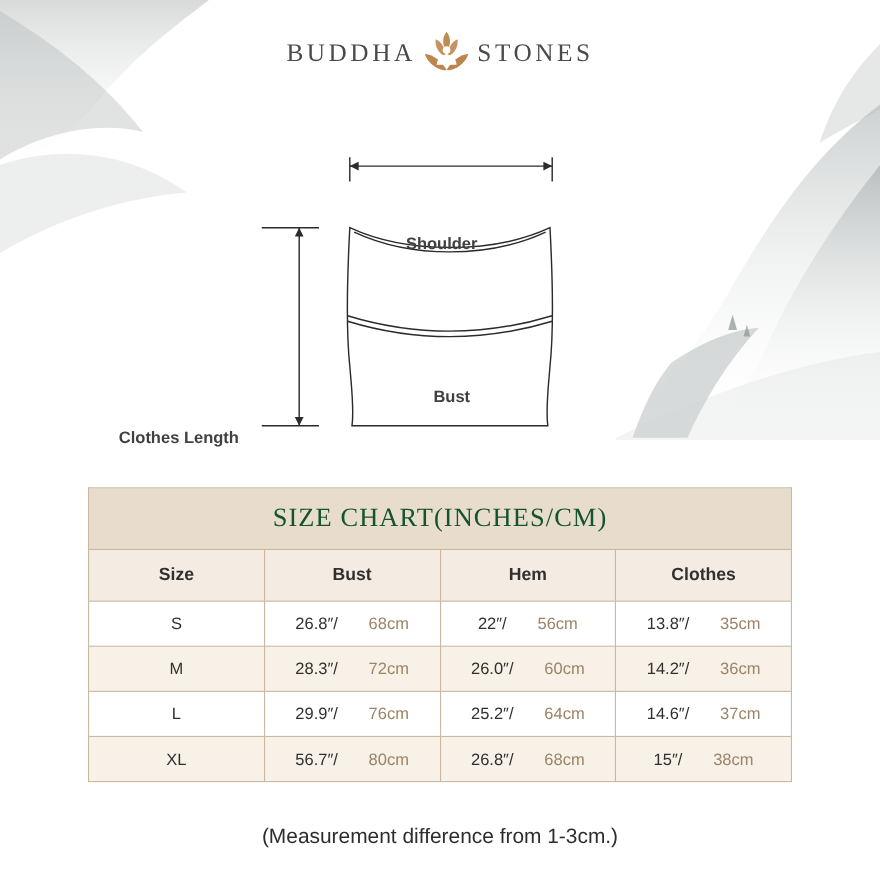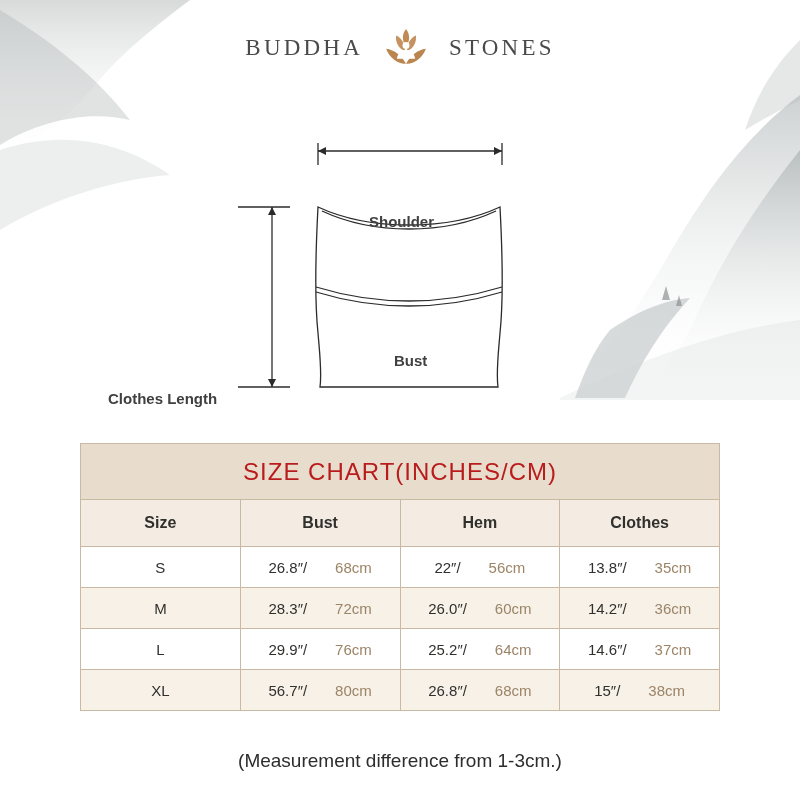--- a/index.html
+++ b/index.html
@@ -26,21 +26,21 @@
 
   
   .brand {
     position: absolute;
     top: 24px;
     left: 0;
     width: 100%;
     display: flex;
     align-items: center;
     justify-content: center;
-    gap: 16px;
+    gap: 1px;
     z-index: 3;
   }
   .brand-word {
     font-family: "Liberation Serif", serif;
     font-size: 23px;
     letter-spacing: 3.2px;
     color: #4a4a4a;
     font-weight: 400;
   }
   .brand-logo {
@@ -79,24 +79,24 @@
     border-collapse: collapse;
     table-layout: fixed;
   }
   .chart-title-bar {
     background: #e8ddcd;
     height: 53px;
     text-align: center;
     vertical-align: middle;
   }
   .chart-title {
-    font-family: Liberation Sans, sans-serif;
+    font-family: Liberation Serif, serif;
     font-size: 24px;
     letter-spacing: 1px;
-    color: #b91c1c;
+    color: #14532d;
     margin-top: 48px;
   }
   .chart th, .chart td {
     border: 1px solid #c9b9a3;
     text-align: center;
     font-size: 15px;
     color: #30302e;
   }
   .chart thead th {
     background: #f4ece2;

